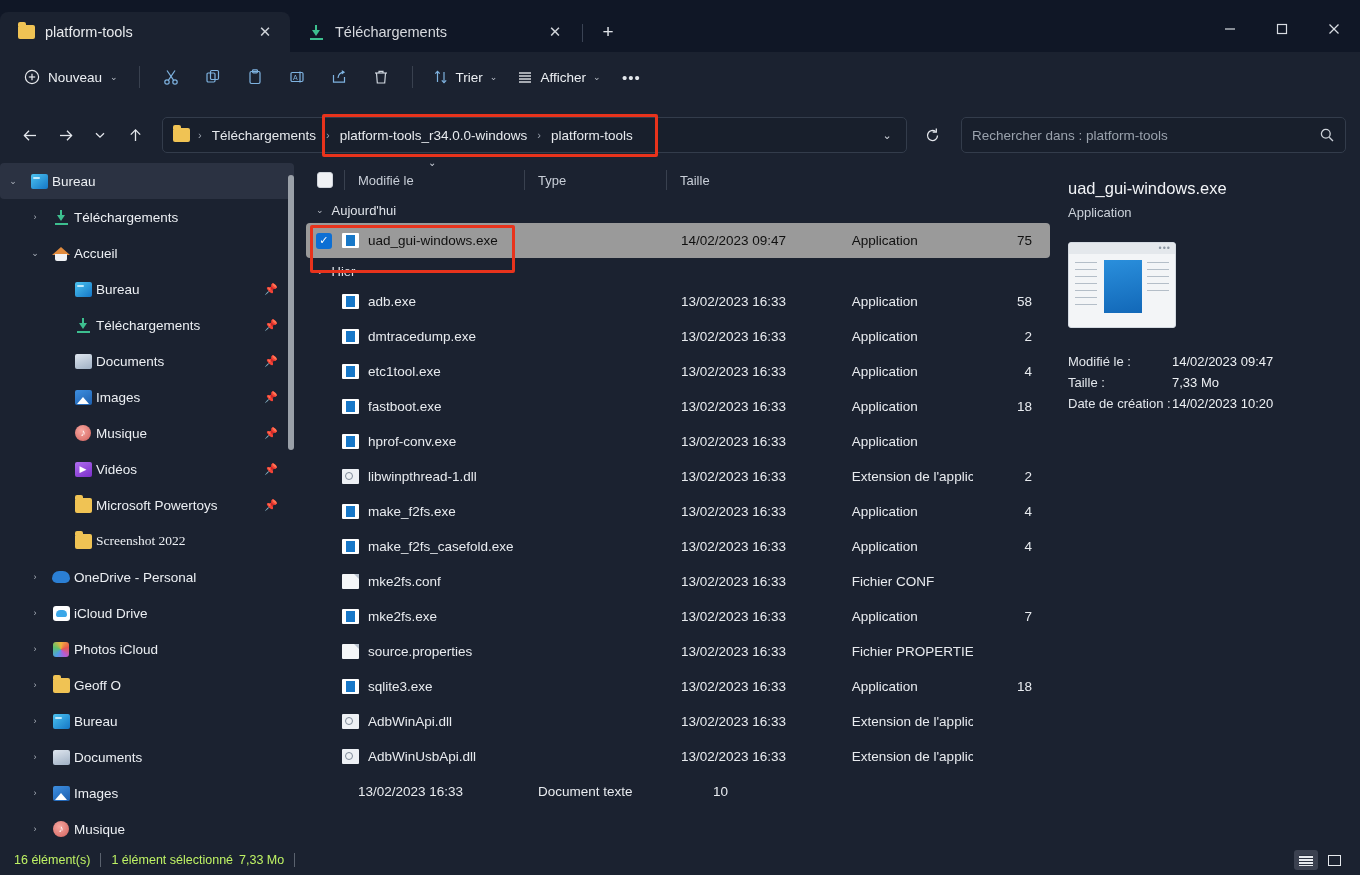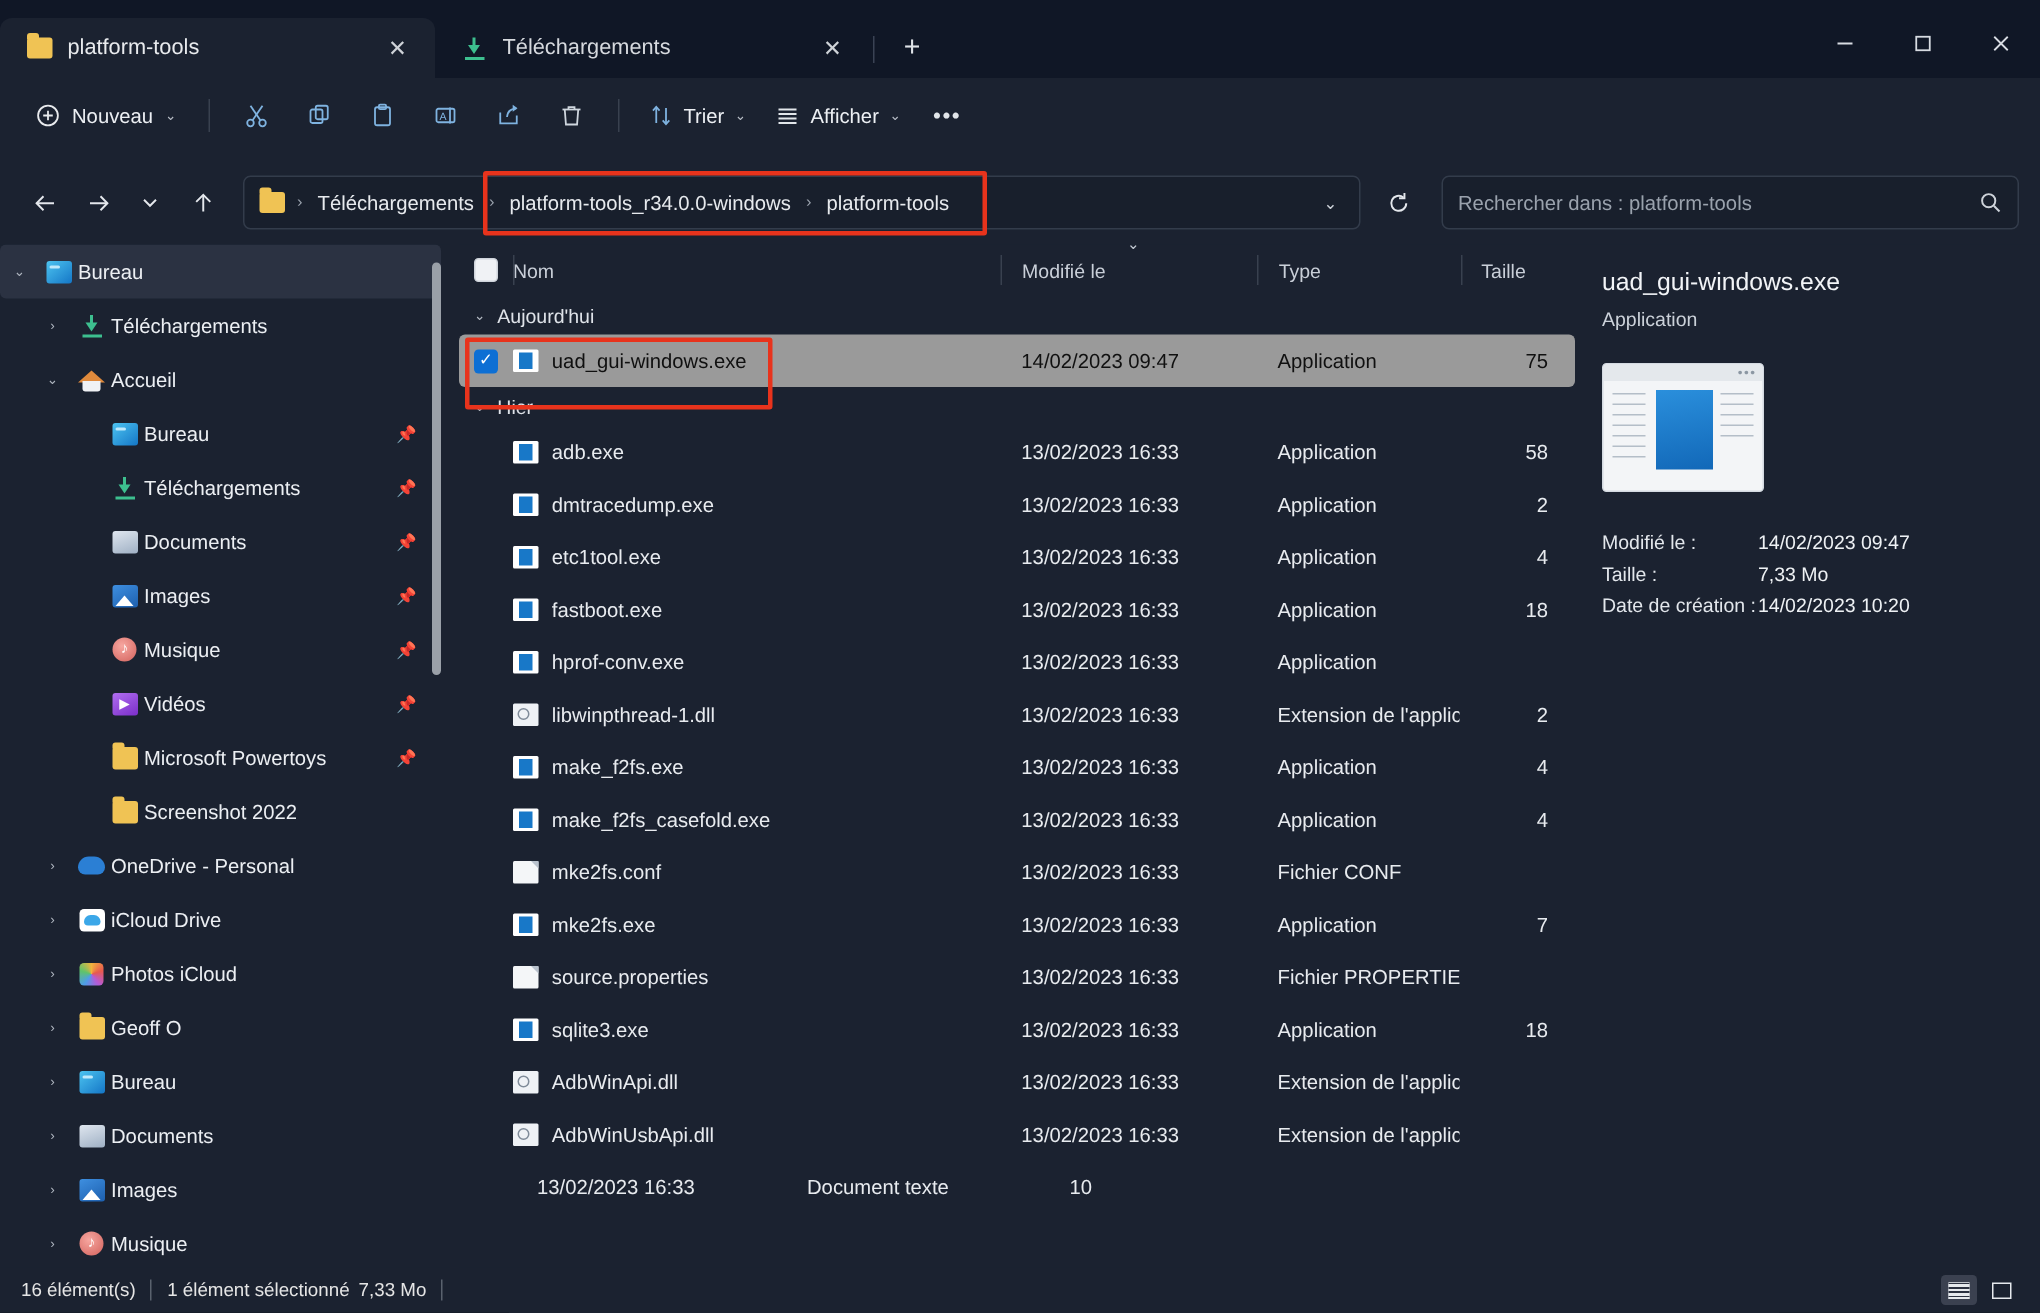--- a/index.html
+++ b/index.html
@@ -237,21 +237,21 @@
   .det-thumb .lines-r { position: absolute; right: 6px; top: 19px; width: 22px; height: 1px; background: #b4bec8; box-shadow: 0 7px 0 #b4bec8, 0 14px 0 #b4bec8, 0 21px 0 #b4bec8, 0 28px 0 #b4bec8;}
   .det-thumb .blue { position: absolute; left: 35px; top: 17px; width: 38px; height: 53px; background: linear-gradient(170deg,#2a8fdc,#1268b8); }
   .det-row { display: flex; font-size: 13px; color: #e3e7ec; margin-bottom: 6px; }
   .det-key { width: 104px; flex: 0 0 104px; }
   .det-val { color: #eef1f4; }
 
   
   .statusbar {
     position: absolute; left: 0; top: 845px; width: 1360px; height: 30px;
     display: flex; align-items: center; padding: 0 14px;
-    font-size: 12.5px; color: #e5e5e5; gap: 10px; text-align: right;
+    font-size: 12.5px; color: #bef264; gap: 10px; text-align: right;
   }
   .sb-sep { width: 1px; height: 14px; background: #5a626e; }
   .view-toggles { margin-left: auto; display: flex; gap: 4px; }
   .vt {
     width: 24px; height: 20px; border-radius: 3px;
     display: flex; align-items: center; justify-content: center;
   }
   .vt.active { background: #3b4150; }
   .vt-lines { width: 14px; height: 11px; background: #e6e9ed;
     background-image: linear-gradient(#e6e9ed 0 0); position: relative; }
@@ -509,21 +509,21 @@
         <span class="pin" style="font-size: 11px; transform: none;">📌</span>
       </div>
       <div class="side-item" style="padding-left: 44px;">
         <span class="side-arrow"></span>
         <span class="side-ico">
           <span class="ic ic-folder"></span>
         </span>
         <span class="side-label">Microsoft Powertoys</span>
         <span class="pin" style="font-size: 11px; transform: none;">📌</span>
       </div>
-      <div class="side-item" style="padding-left: 44px;">
+      <div class="side-item" style="padding-left: 44px; font-family: Liberation Serif, serif;">
         <span class="side-arrow"></span>
         <span class="side-ico">
           <span class="ic ic-folder"></span>
         </span>
         <span class="side-label">Screenshot 2022</span>
       </div>
       <div class="side-item" style="padding-left: 22px;">
         <span class="side-arrow">›</span>
         <span class="side-ico">
           <span class="ic-cloud"></span>
@@ -580,23 +580,20 @@
         <span class="side-label">Musique</span>
       </div>
     </div>
   <div class="side-scroll"></div>
 </div>
 
 <div class="filepane">
   <div class="colhead">
     <div class="cell c-check">
       <span class="hdr-check"></span>
-    </div>
-    <div class="cell c-name" style="position:relative;">
-      <span>Nom</span>
     </div>
     <div class="cell c-mod" style="position:relative;">
       <span>Modifié le</span>
       <span class="sortmark">⌄</span>
     </div>
     <div class="cell c-type">
       <span>Type</span>
     </div>
     <div class="cell c-size">
       <span>Taille</span>

